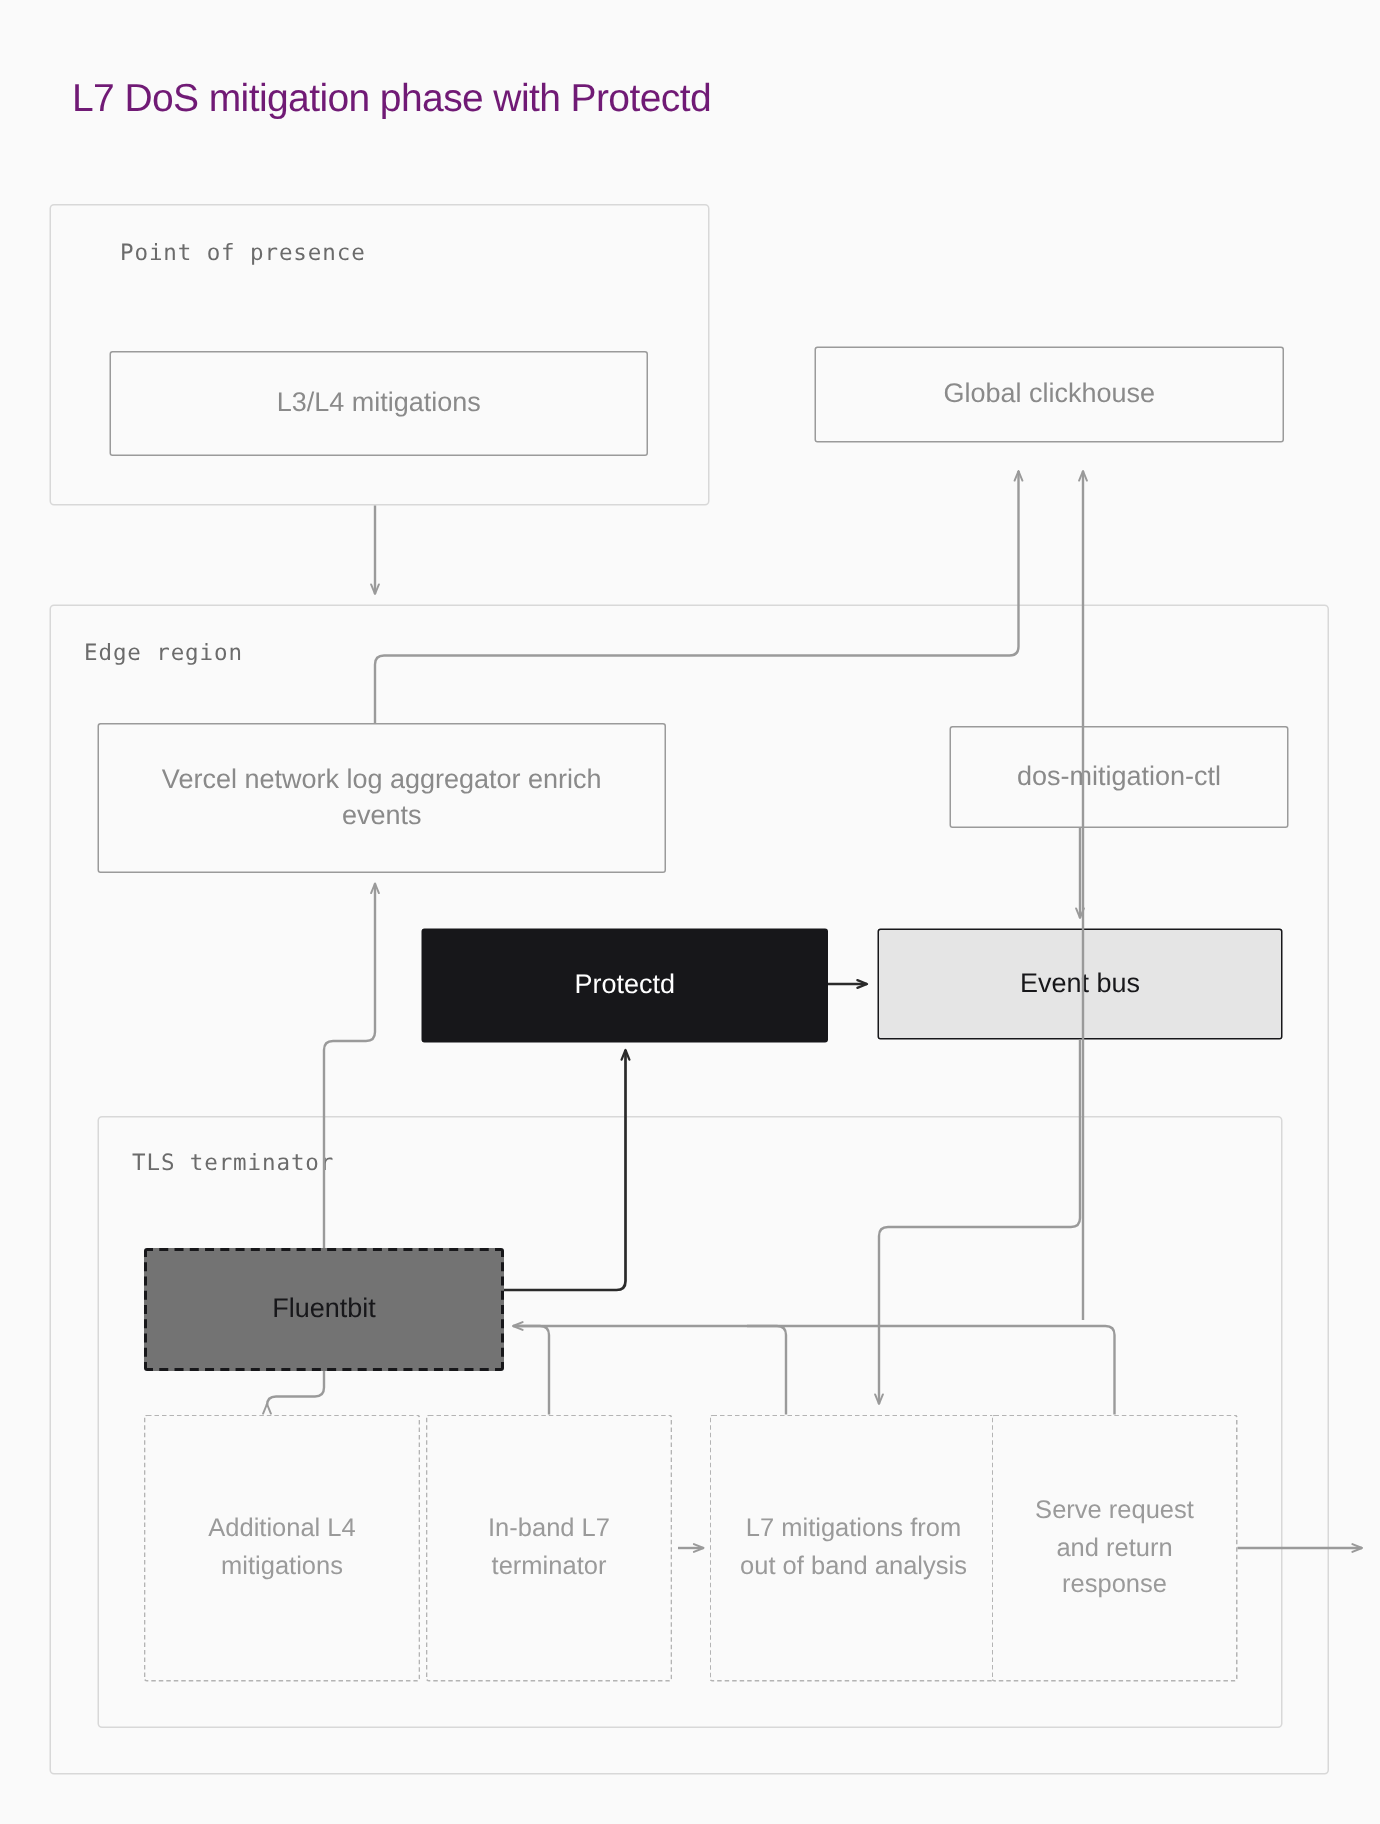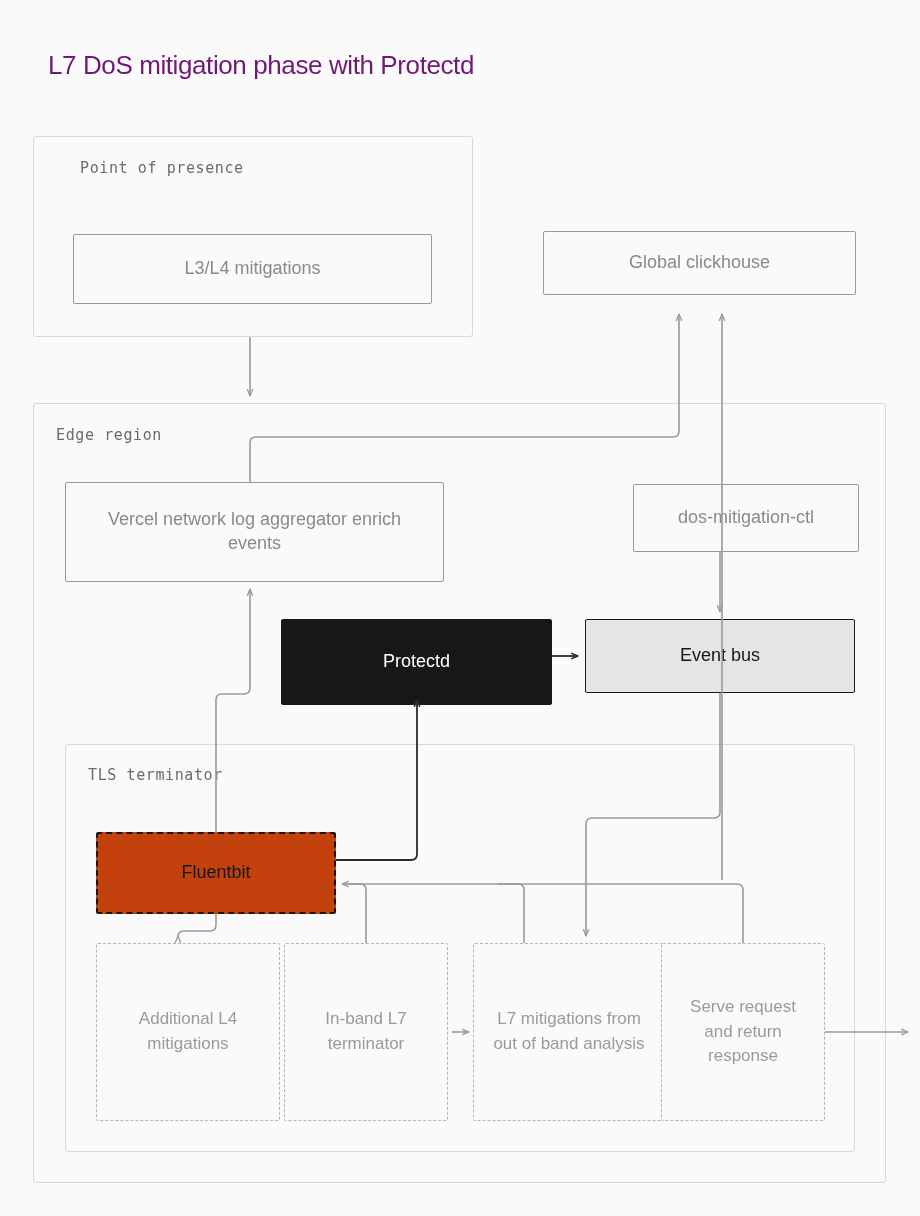--- a/index.html
+++ b/index.html
@@ -43,21 +43,21 @@
   .node-plain{
     border:1px solid #9a9a9a;color:#8a8a8a;background:#fafafa;
   }
   .node-strong{
     border:1px solid #17171a;color:#17171a;background:#e5e5e5;
   }
   .node-filled{
     background:#17171a;color:#ffffff;border:1px solid #17171a;
   }
   .node-dashed{
-    border:2px dashed #17171a;color:#17171a;background:#c2410c;
+    border:2px dashed #17171a;color:#17171a;background:#737373;
   }
   .node-dashed-light{
     border:1px dashed #b4b4b4;color:#9a9a9a;background:#fafafa;
     font-size:17px;line-height:1.45;
   }
 
   
   #wires{position:absolute;left:0;top:0;width:920px;height:1216px;pointer-events:none;}
   .w-light{fill:none;stroke:#9a9a9a;stroke-width:1.6;}
   .w-dark{fill:none;stroke:#2a2a2a;stroke-width:1.8;}
@@ -84,21 +84,21 @@
   <div class="group-label" style="left:56px;top:426px;">Edge region</div>
 
   <div class="node node-plain" style="left:65px;top:482px;width:379px;height:100px;padding:0 22px;">
     <span>Vercel network log aggregator enrich events</span>
   </div>
 
   <div class="node node-plain" style="left:585px;top:484px;width:226px;height:68px;margin-left:48px;">
     <span>dos-mitigation-ctl</span>
   </div>
 
-  <div class="node node-filled" style="left:281px;top:619px;width:271px;height:86px;">
+  <div class="node node-filled" style="left:281px;top:619px;width:271px;height:76px;">
     <span>Protectd</span>
   </div>
 
   <div class="node node-strong" style="left:585px;top:619px;width:270px;height:74px;">
     <span>Event bus</span>
   </div>
 
   <div class="group" style="left:65px;top:744px;width:790px;height:408px;"></div>
   <div class="group-label" style="left:88px;top:766px;">TLS terminator</div>
 

